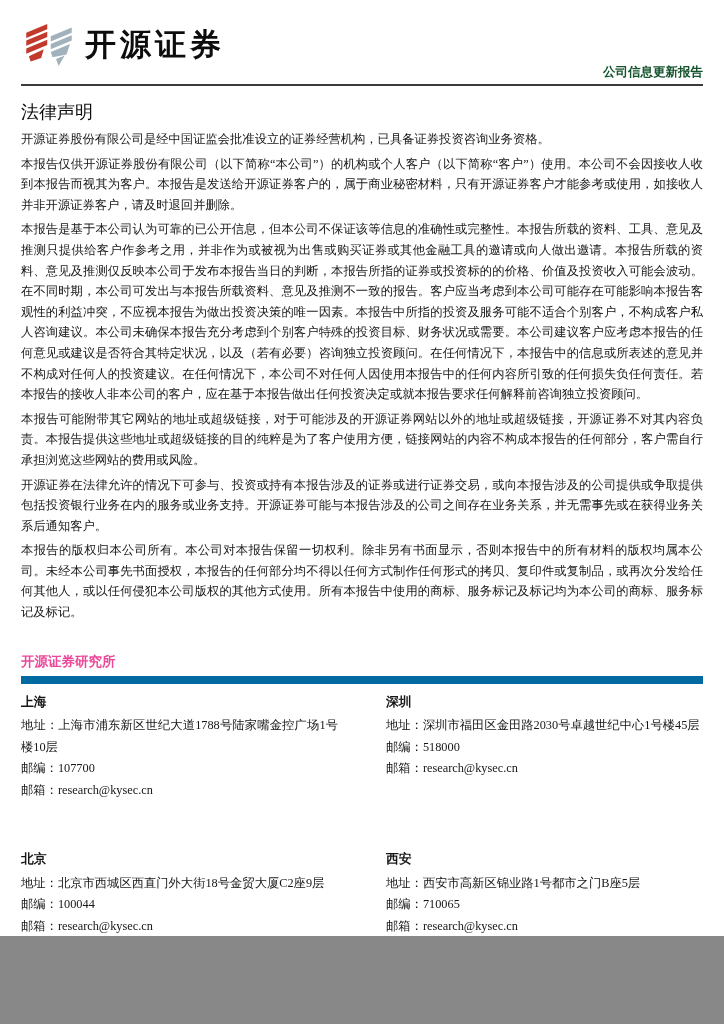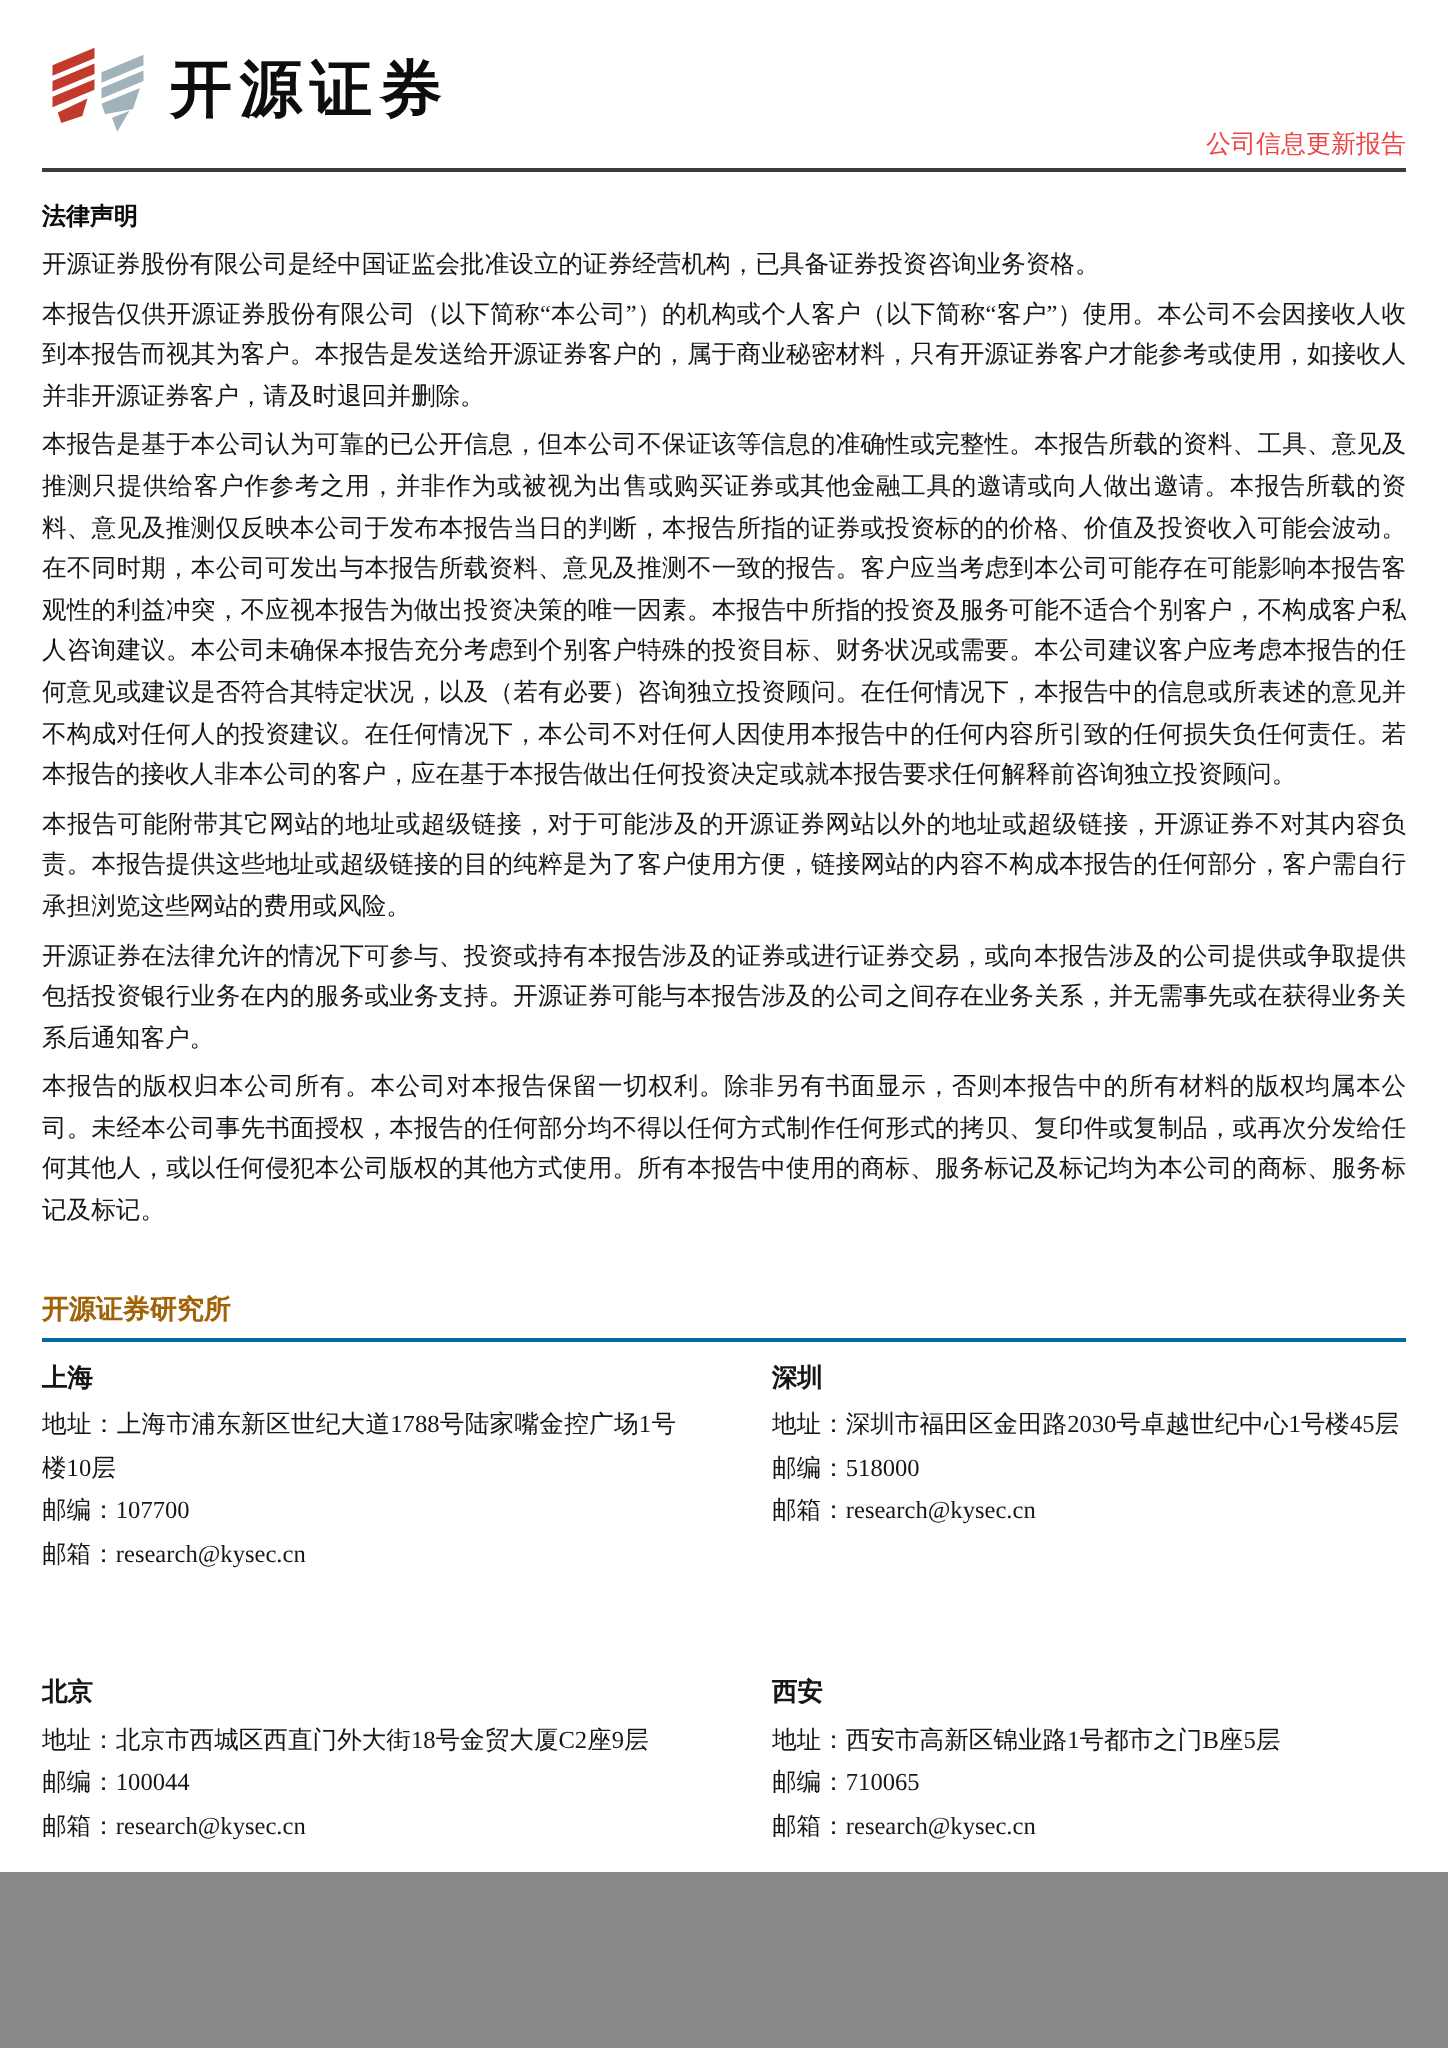--- a/index.html
+++ b/index.html
@@ -17,38 +17,38 @@
   
   .hdr{padding-top:20px;}
   .logo-row{display:flex;align-items:center;gap:8px;height:48px;}
   .logo-icon{width:56px;height:46px;flex:0 0 auto;}
   .brand{
     font-family:"Liberation Sans","DejaVu Sans",sans-serif;
     font-weight:900;font-size:31px;letter-spacing:4px;color:#0d0d0d;
     line-height:1;
   }
   .report-type{
-    text-align:right;font-size:12.5px;font-weight:normal;color:#ef4444;
+    text-align:right;font-size:12.5px;font-weight:bold;color:#14532d;
     margin-top:-4px;padding-bottom:3px;
   }
   .hdr-rule{border:0;border-top:2px solid #3c3c3c;margin:0;}
   
   .legal{margin-top:14px;}
   .legal h2{
-    font-size:12px;font-weight:bold;margin:0 0 5px 0;color:#0d0d0d;
+    font-size:18px;font-weight:normal;margin:0 0 5px 0;color:#0d0d0d;
   }
   .legal p{
     font-size:12.3px;line-height:20.6px;text-align:justify;
     margin:4px 0 0 0;
   }
   
   .research{margin-top:30px;}
   .research h3{
-    font-size:13.5px;font-weight:bold;color:#a16207;
-    margin:0;padding-bottom:5px;border-bottom:2px solid #0369a1;
+    font-size:13.5px;font-weight:bold;color:#ec4899;
+    margin:0;padding-bottom:5px;border-bottom:8px solid #0369a1;
   }
   .office-grid{
     display:grid;grid-template-columns:1fr 1fr;
     column-gap:16px;row-gap:28px;
     margin-top:8px;
     gap:48px;
   }
   .office{font-size:12.3px;line-height:21.5px;}
   .office .city{font-weight:bold;font-size:12.8px;margin:0 0 2px 0;}
   .office p{margin:0;text-align:justify;}

